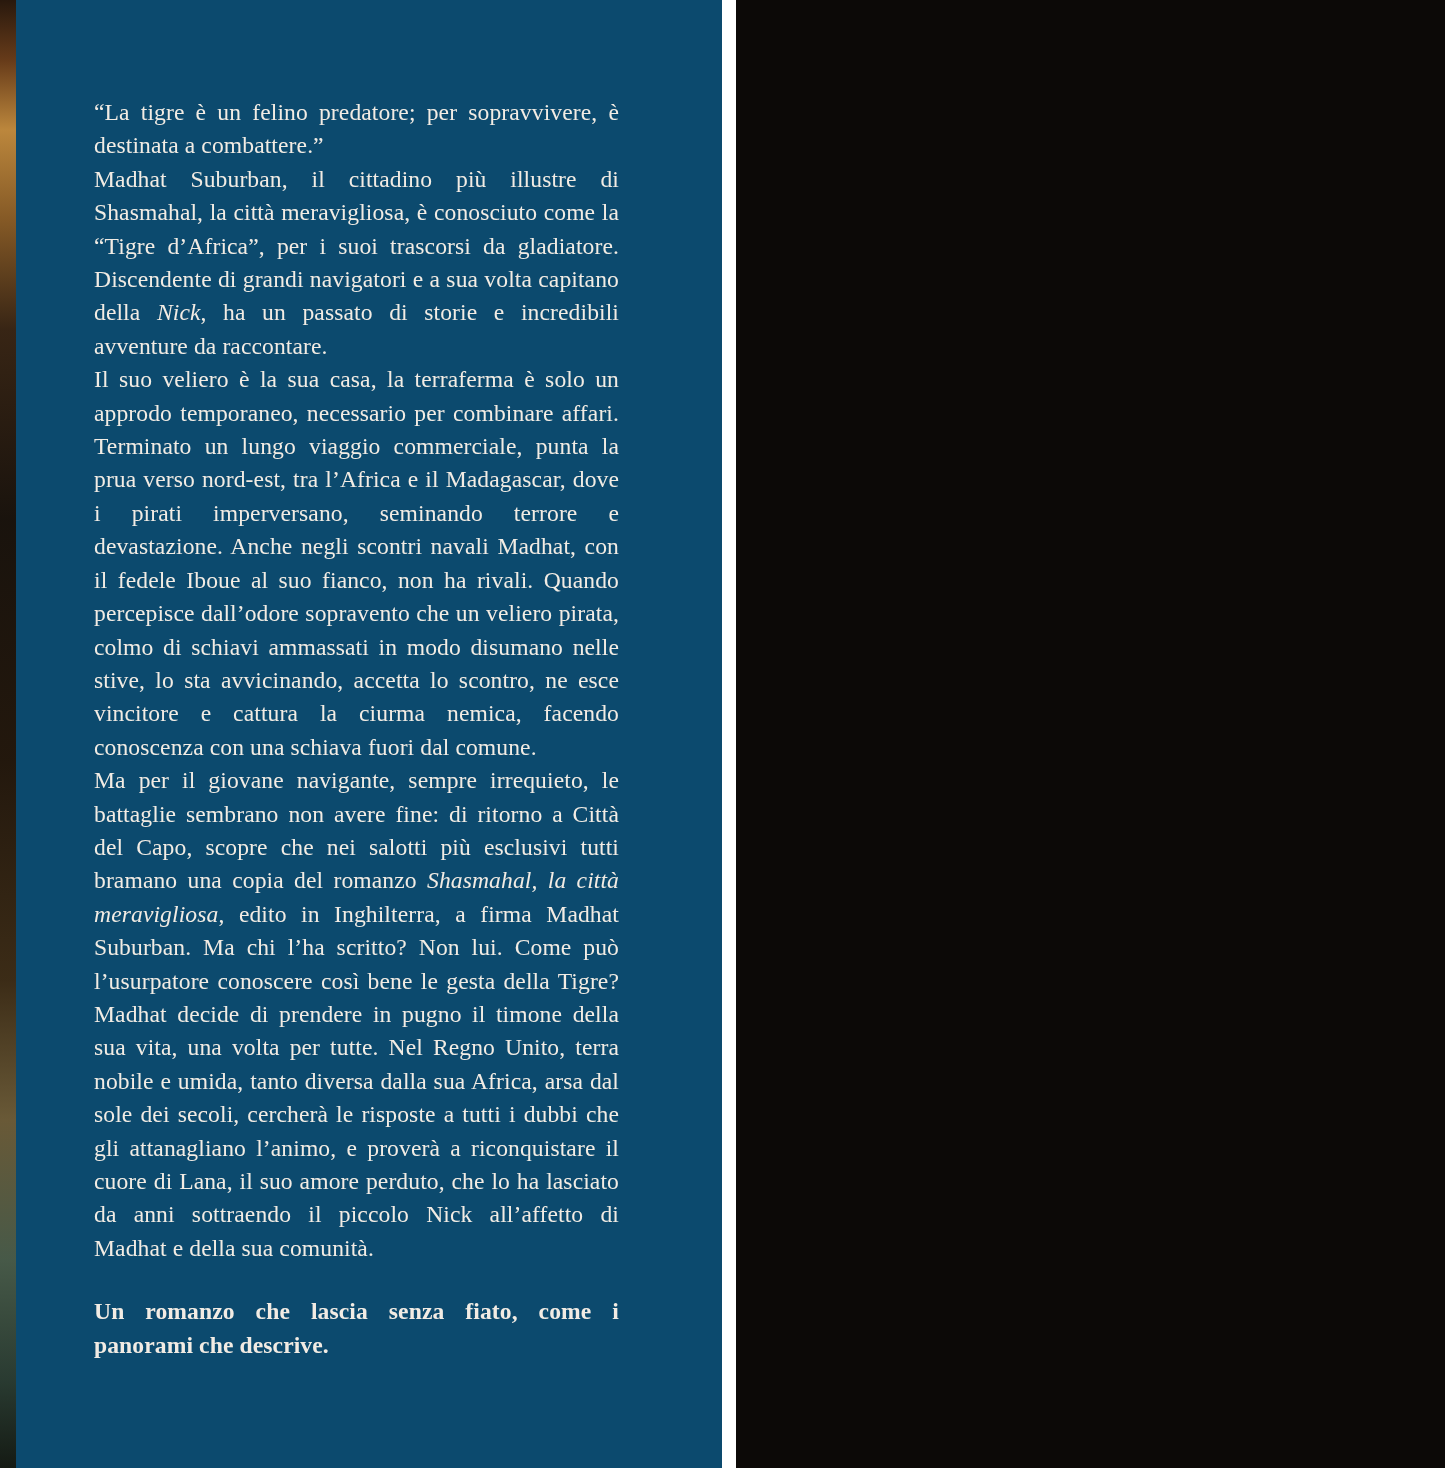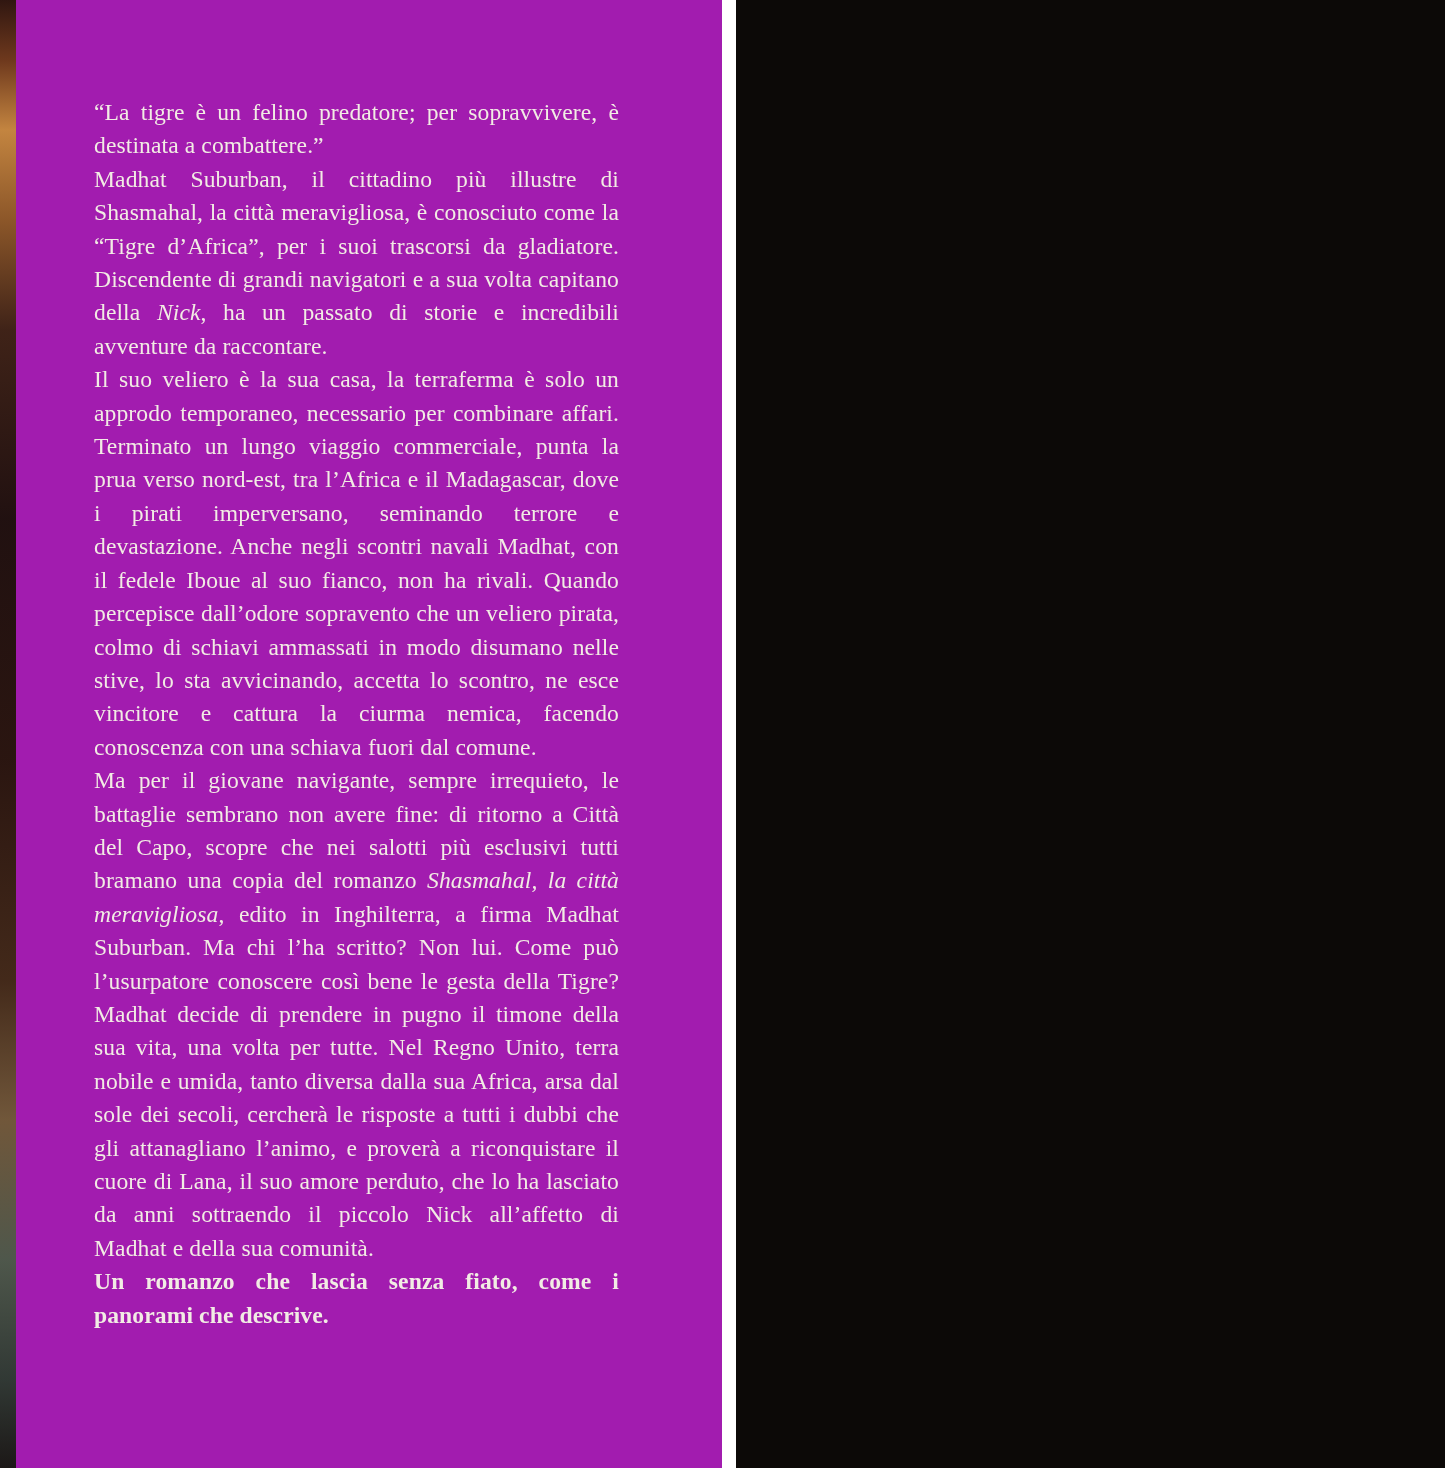--- a/index.html
+++ b/index.html
@@ -18,21 +18,21 @@
     width: 1445px;
     height: 1468px;
     background: #ffffff;
     display: flex;
   }
   
   .left-panel {
     position: relative;
     width: 722px;
     height: 1468px;
-    background: #a21caf;
+    background: #0c4a6e;
     overflow: hidden;
   }
   
   .edge-strip {
     position: absolute;
     left: 0;
     top: 0;
     width: 16px;
     height: 1468px;
     background: linear-gradient(to bottom,
@@ -77,20 +77,21 @@
     letter-spacing: .1px;
     hyphens: manual;
   }
   .blurb p {
     margin: 0;
   }
   .blurb p.last-line-left {
     text-align-last: left;
   }
   .blurb .closing {
+    margin-top: 30px;
     font-weight: bold;
     text-align-last: left;
   }
   .blurb i {
     font-style: italic;
   }
 
   
   .photo-wrap {
     position: absolute;

